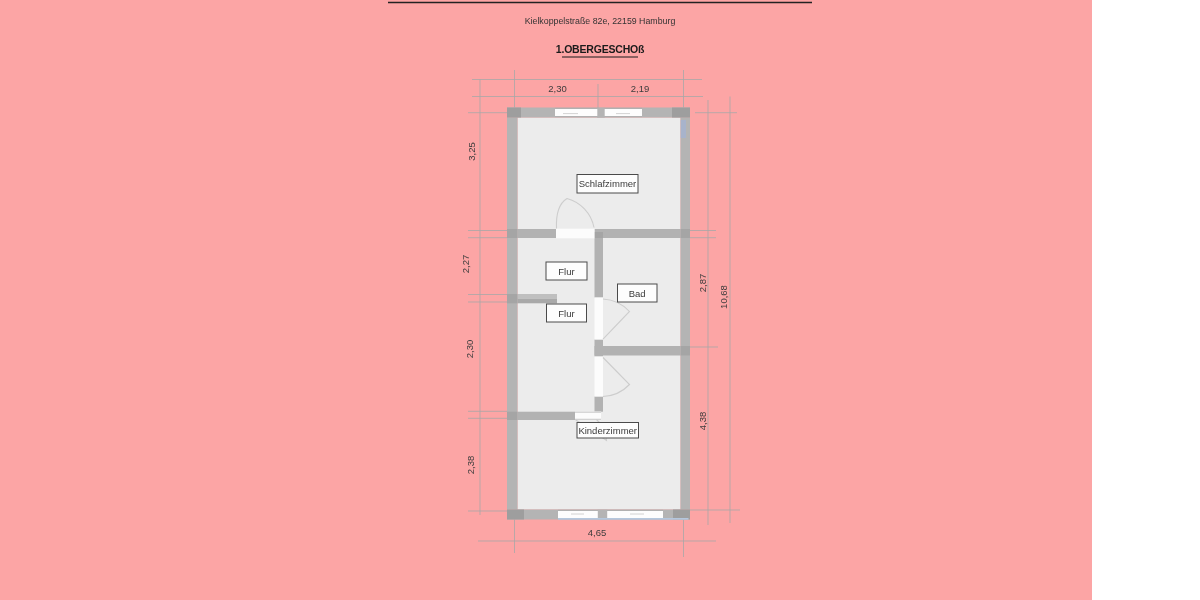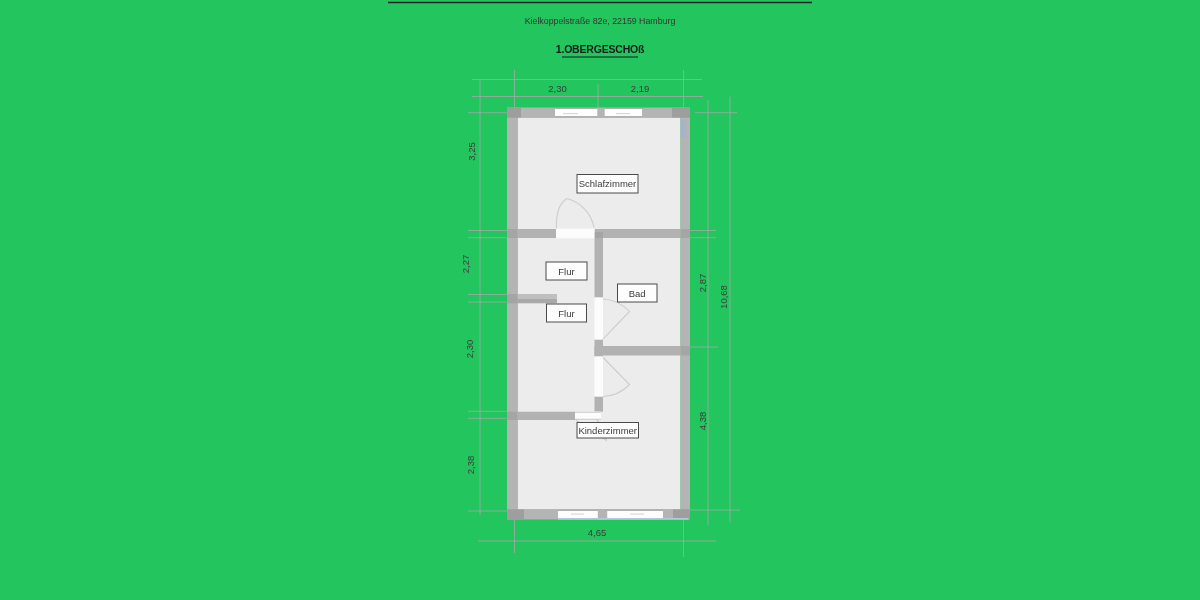--- a/index.html
+++ b/index.html
@@ -1,16 +1,16 @@
 <!DOCTYPE html>
 <html><head>
 <meta charset="utf-8">
 <style>
   html,body{margin:0;padding:0;background:#ffffff;}
-  #screen{position:relative;width:1200px;height:600px;background:#22c55e;overflow:hidden;
+  #screen{position:relative;width:1092px;height:600px;background:#fca5a5;overflow:hidden;
           font-family:"Liberation Sans", sans-serif;}
   svg text{font-family:"Liberation Sans", sans-serif;fill:#3c3c3c;}
   .addr{font-size:8.8px;fill:#333333;}
   .ftitle{font-size:10.5px;font-weight:bold;fill:#1a1a1a;letter-spacing:-0.2px;}
   .dim{font-size:9.5px;fill:#3c3c3c;}
   .roomlbl{font-size:9.5px;fill:#3a3a3a;}
 </style>
 </head>
 <body>
 

